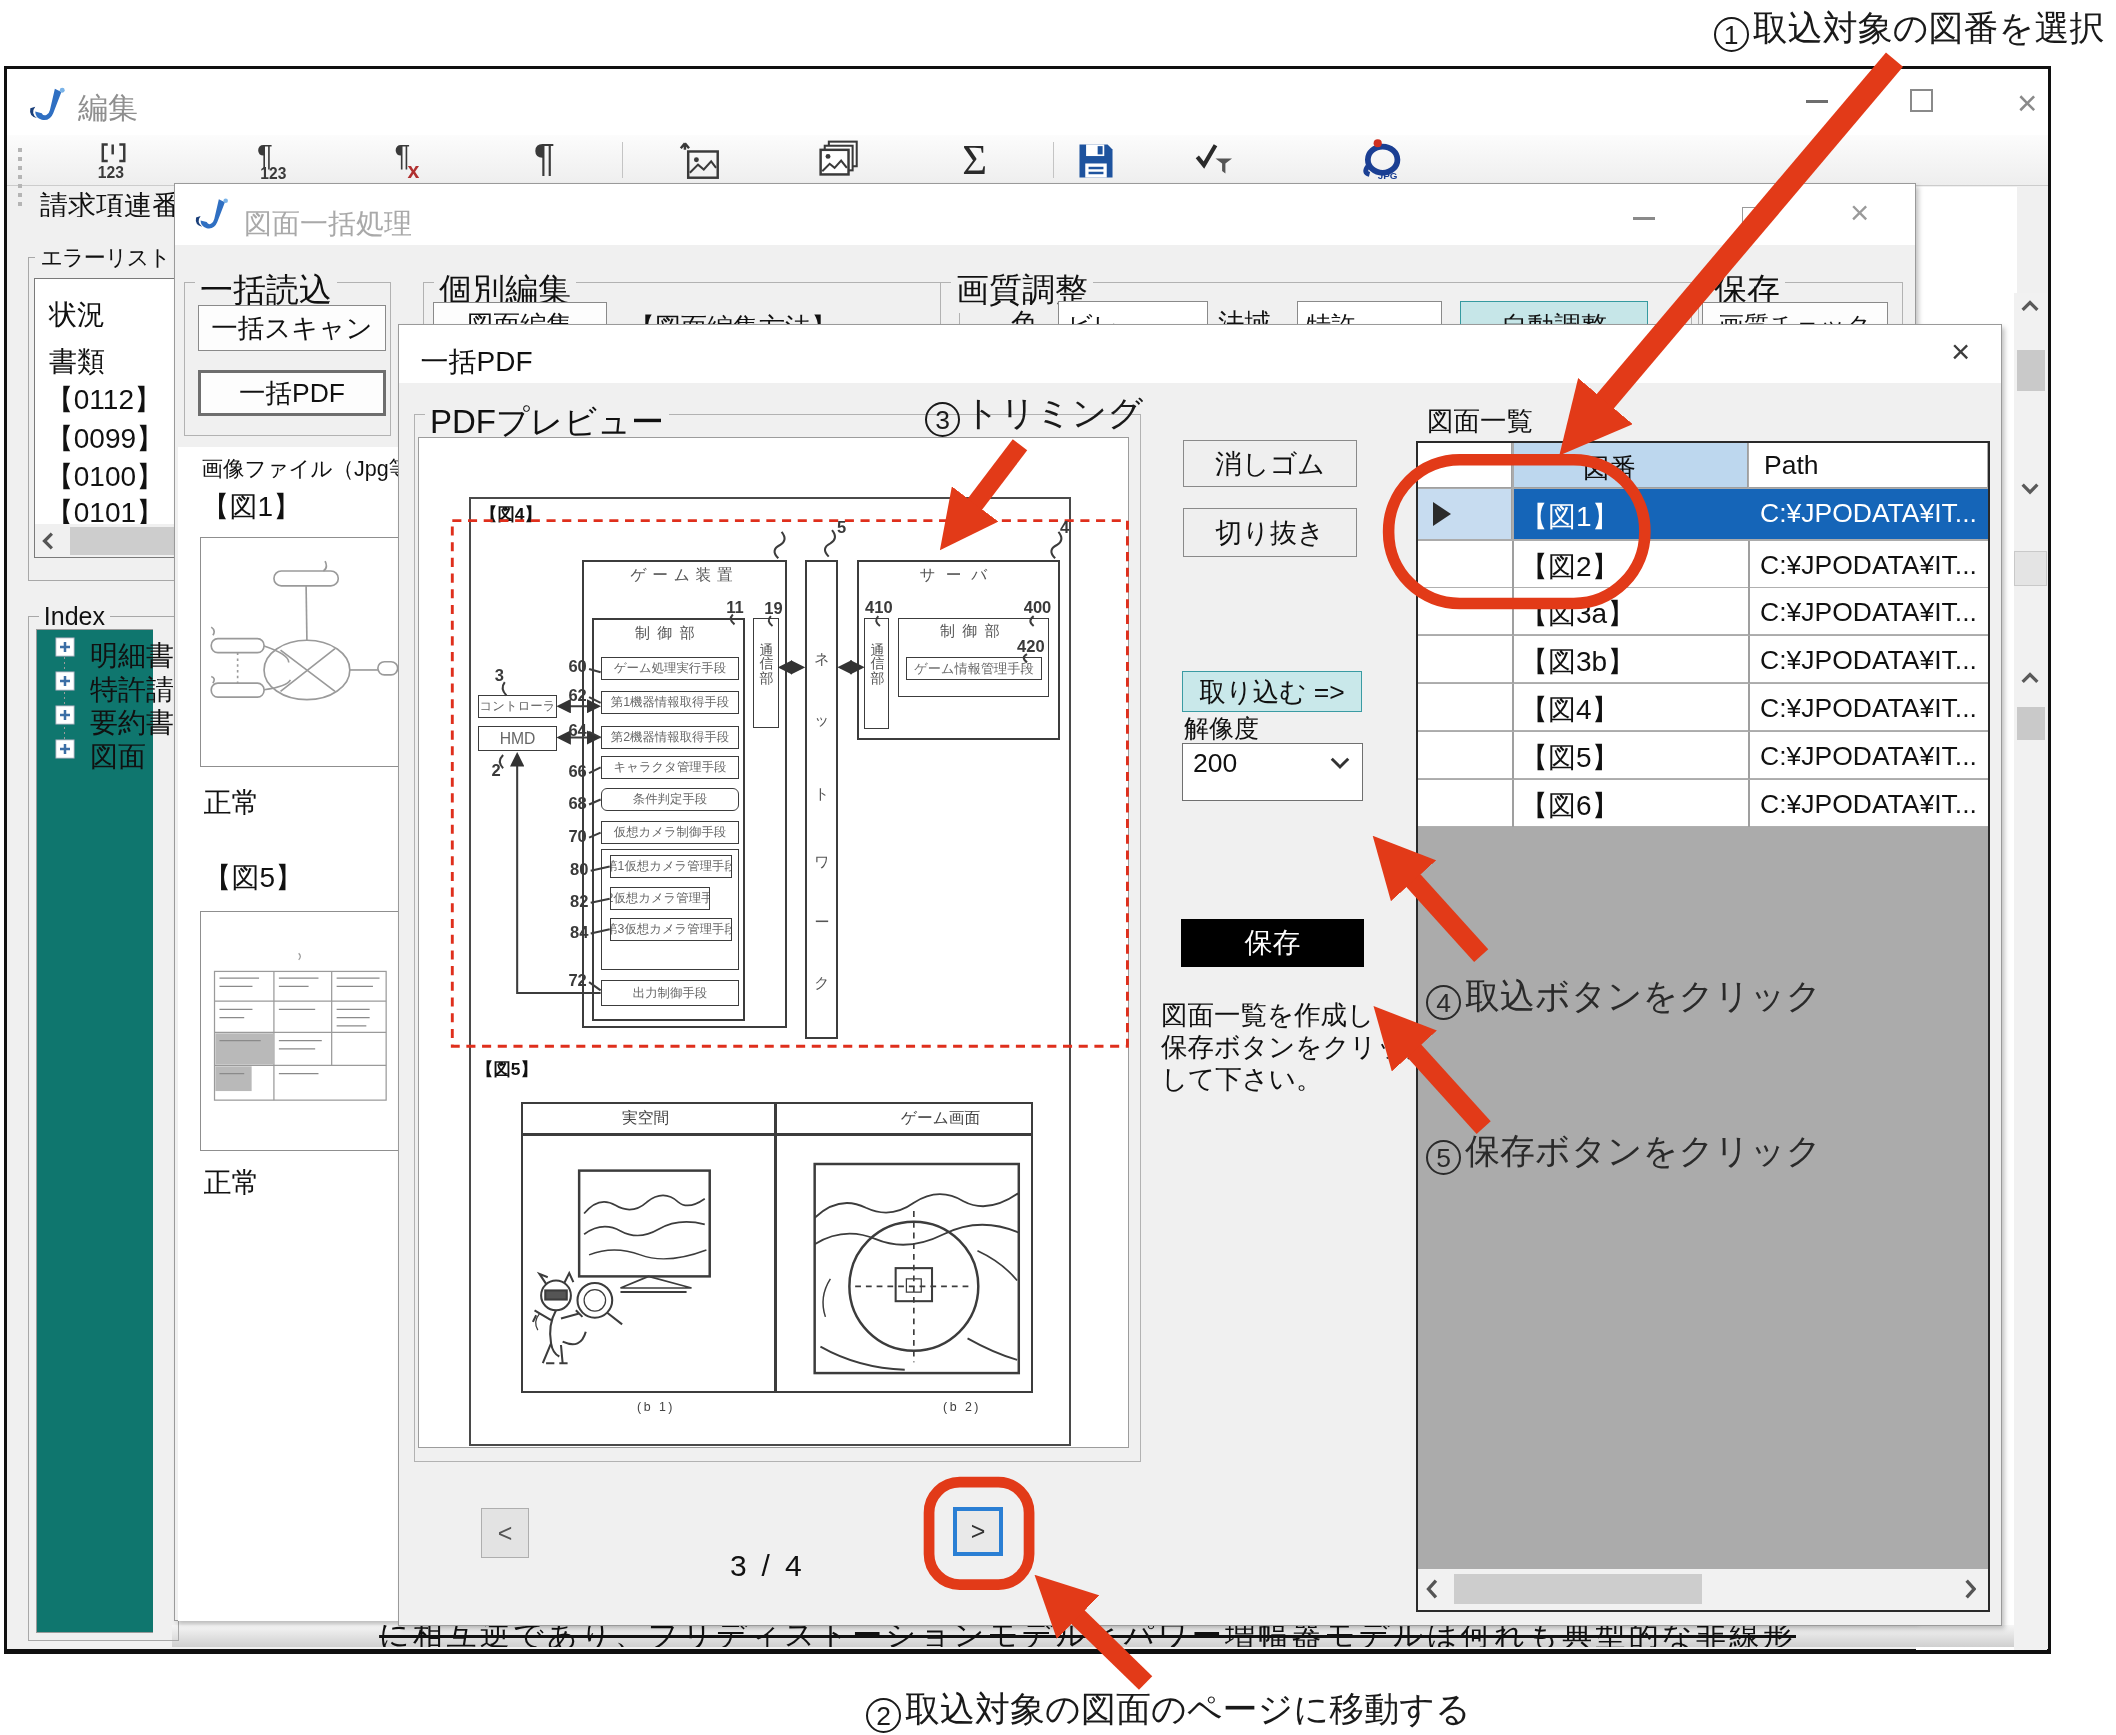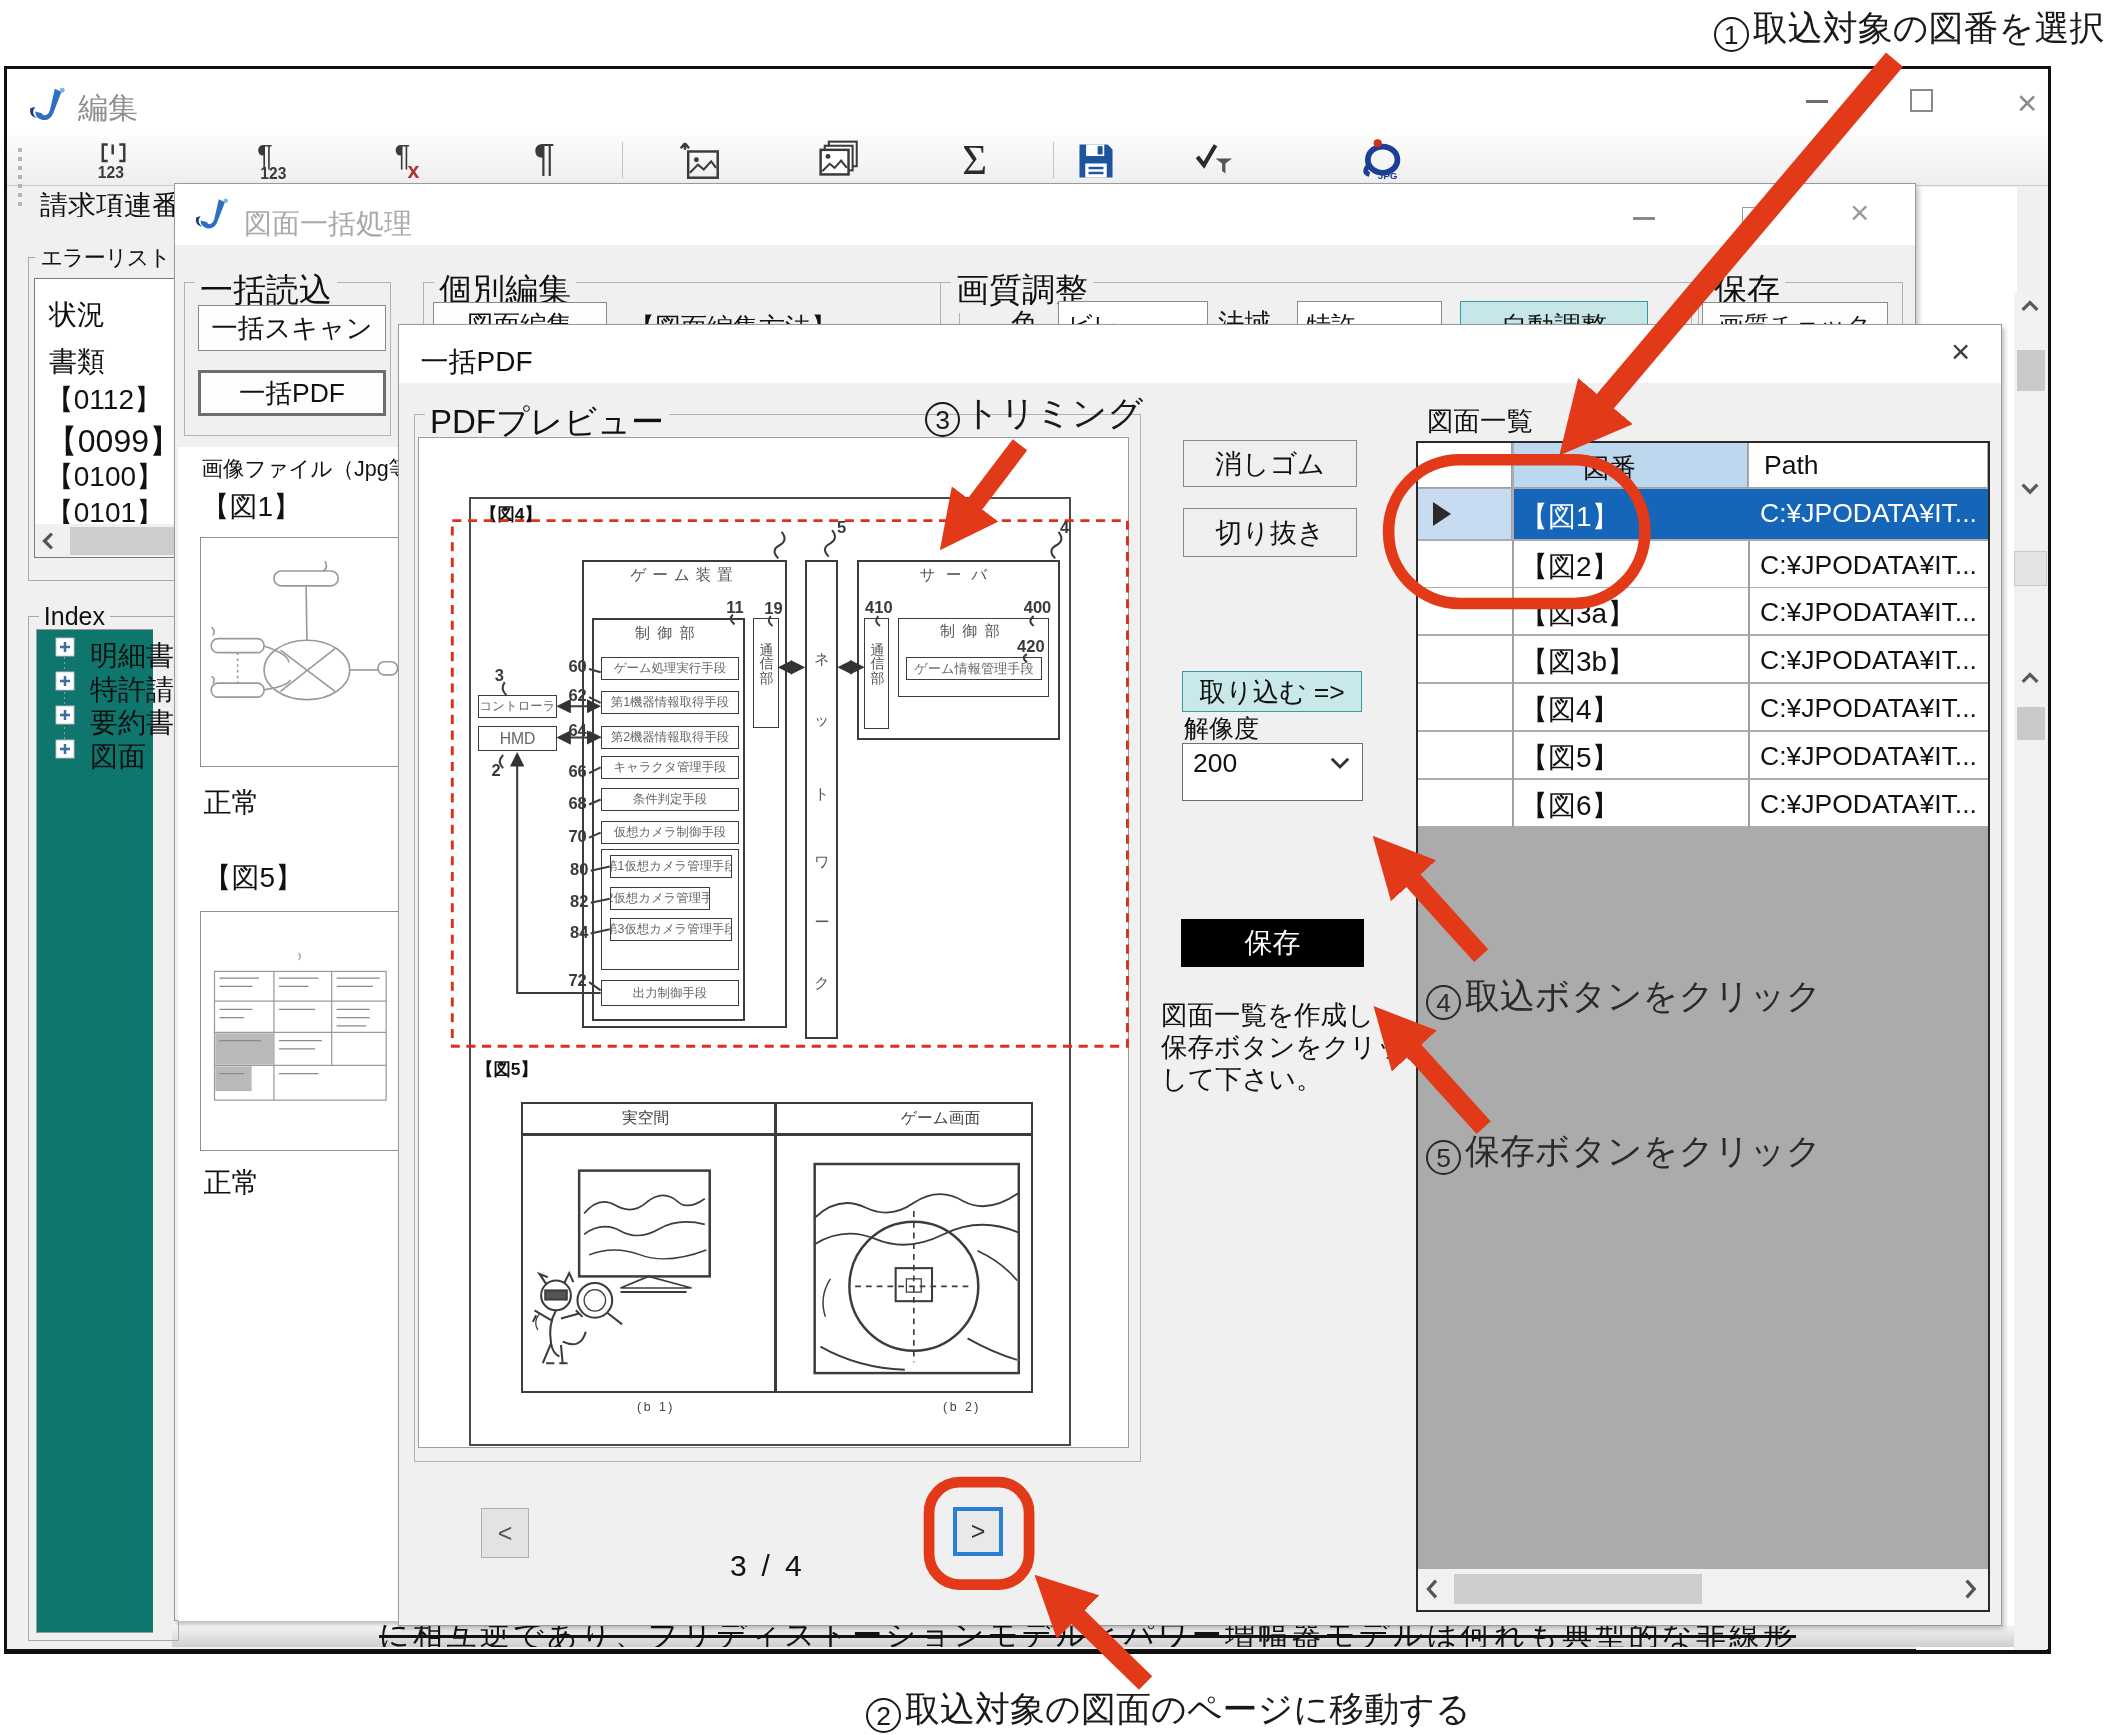--- a/index.html
+++ b/index.html
@@ -141,21 +141,21 @@
       <div style="position:absolute;left:207px;top:-10px;font-size:30px;color:#111;text-decoration:line-through;letter-spacing:3.3px;white-space:nowrap;">に相互逆であり、プリディストーションモデルとパワー増幅器モデルは何れも典型的な非線形</div>
     </div>
 
     <div class="gb" style="left:20.7px;top:188px;width:151px;height:324px;border-color:#a8a8a8;">
         <div class="lbl" style="font-size:22px;letter-spacing:-0.8px;left:6.6px;">エラーリスト</div>
       </div>
     <div class="abs" style="left:27px;top:209px;width:142px;height:280px;background:#fff;border:0.8px solid #7a7a7a;overflow:hidden;">
       <div class="abs jp" style="left:14px;top:16.5px;font-size:28px;">状況</div>
       <div class="abs jp" style="left:14px;top:64px;font-size:28px;">書類</div>
       <div class="abs jp" style="left:10.7px;top:102px;font-size:28px;">【0112】</div>
-      <div class="abs jp" style="left:10.7px;top:141px;font-size:32px;">【0099】</div>
+      <div class="abs jp" style="left:10.7px;top:141px;font-size:28px;">【0099】</div>
       <div class="abs jp" style="left:10.7px;top:179px;font-size:28px;">【0100】</div>
       <div class="abs jp" style="left:10.7px;top:215px;font-size:28px;">【0101】</div>
       <div class="abs" style="left:0;top:245px;width:142px;height:35px;background:#f0f0f0;">
         <svg class="abs" style="left:6.6px;top:8.3px;" width="11.6" height="18" viewBox="0 0 14 22">
             <path d="M12 2 L3 11 L12 20" fill="none" stroke="#555" stroke-width="4"></path>
           </svg>
         <div class="abs" style="left:35px;top:3.3px;width:107px;height:28px;background:#cdcdcd;"></div>
       </div>
     </div>
 
@@ -298,21 +298,21 @@
     <div class="abs" style="left:183px;top:235px;width:205px;height:468px;border:2.5px solid #3c3c3c;background:#fff;">
       <div class="abs jp" style="left:50%;top:3.3px;transform:translateX(-50%);font-size:15.7px;letter-spacing:5.8px;color:#555;">ゲーム装置</div>
     </div>
     <div class="abs" style="left:193px;top:293px;width:153px;height:403px;border:2.5px solid #3c3c3c;">
       <div class="abs jp" style="left:50%;top:4.1px;transform:translateX(-50%);font-size:15px;letter-spacing:7.4px;color:#555;">制御部</div>
     </div>
     <div class="dgbox" style="left:202px;top:332px;">ゲーム処理実行手段</div>
     <div class="dgbox" style="left:202px;top:366px;">第1機器情報取得手段</div>
     <div class="dgbox" style="left:202px;top:401px;">第2機器情報取得手段</div>
     <div class="dgbox" style="left:202px;top:431px;">キャラクタ管理手段</div>
-    <div class="dgbox" style="left:202px;top:463px;">条件判定手段</div>
+    <div class="dgbox" style="left:202px;top:463px;border-radius:6px;">条件判定手段</div>
     <div class="dgbox" style="left:202px;top:496px;">仮想カメラ制御手段</div>
     <div class="abs" style="left:202px;top:524px;width:138px;height:121px;border:1.7px solid #3c3c3c;"></div>
     <div class="dgbox" style="left:211px;top:530px;width:122px;">第1仮想カメラ管理手段</div>
     <div class="dgbox" style="left:211px;top:562px;width:100px;">第2仮想カメラ管理手段</div>
     <div class="dgbox" style="left:211px;top:593px;width:122px;">第3仮想カメラ管理手段</div>
     <div class="dgbox" style="left:202px;top:655px;height:26px;">出力制御手段</div>
     <div class="dgbox" style="left:79px;top:370px;width:79px;">コントローラ</div>
     <div class="dgbox" style="left:79px;top:401px;width:79px;height:25px;font-size:15.7px;">HMD</div>
     <div class="abs vtxt" style="left:354px;top:293px;width:26px;height:110px;padding-top:11.6px;letter-spacing:14px;line-height:22px;">通信部</div>
     <div class="abs vtxt" style="left:406px;top:235px;width:33px;height:479px;border-width:2.5px;padding-top:79px;letter-spacing:51px;line-height:28px;font-size:15px;">ネットワーク</div>

